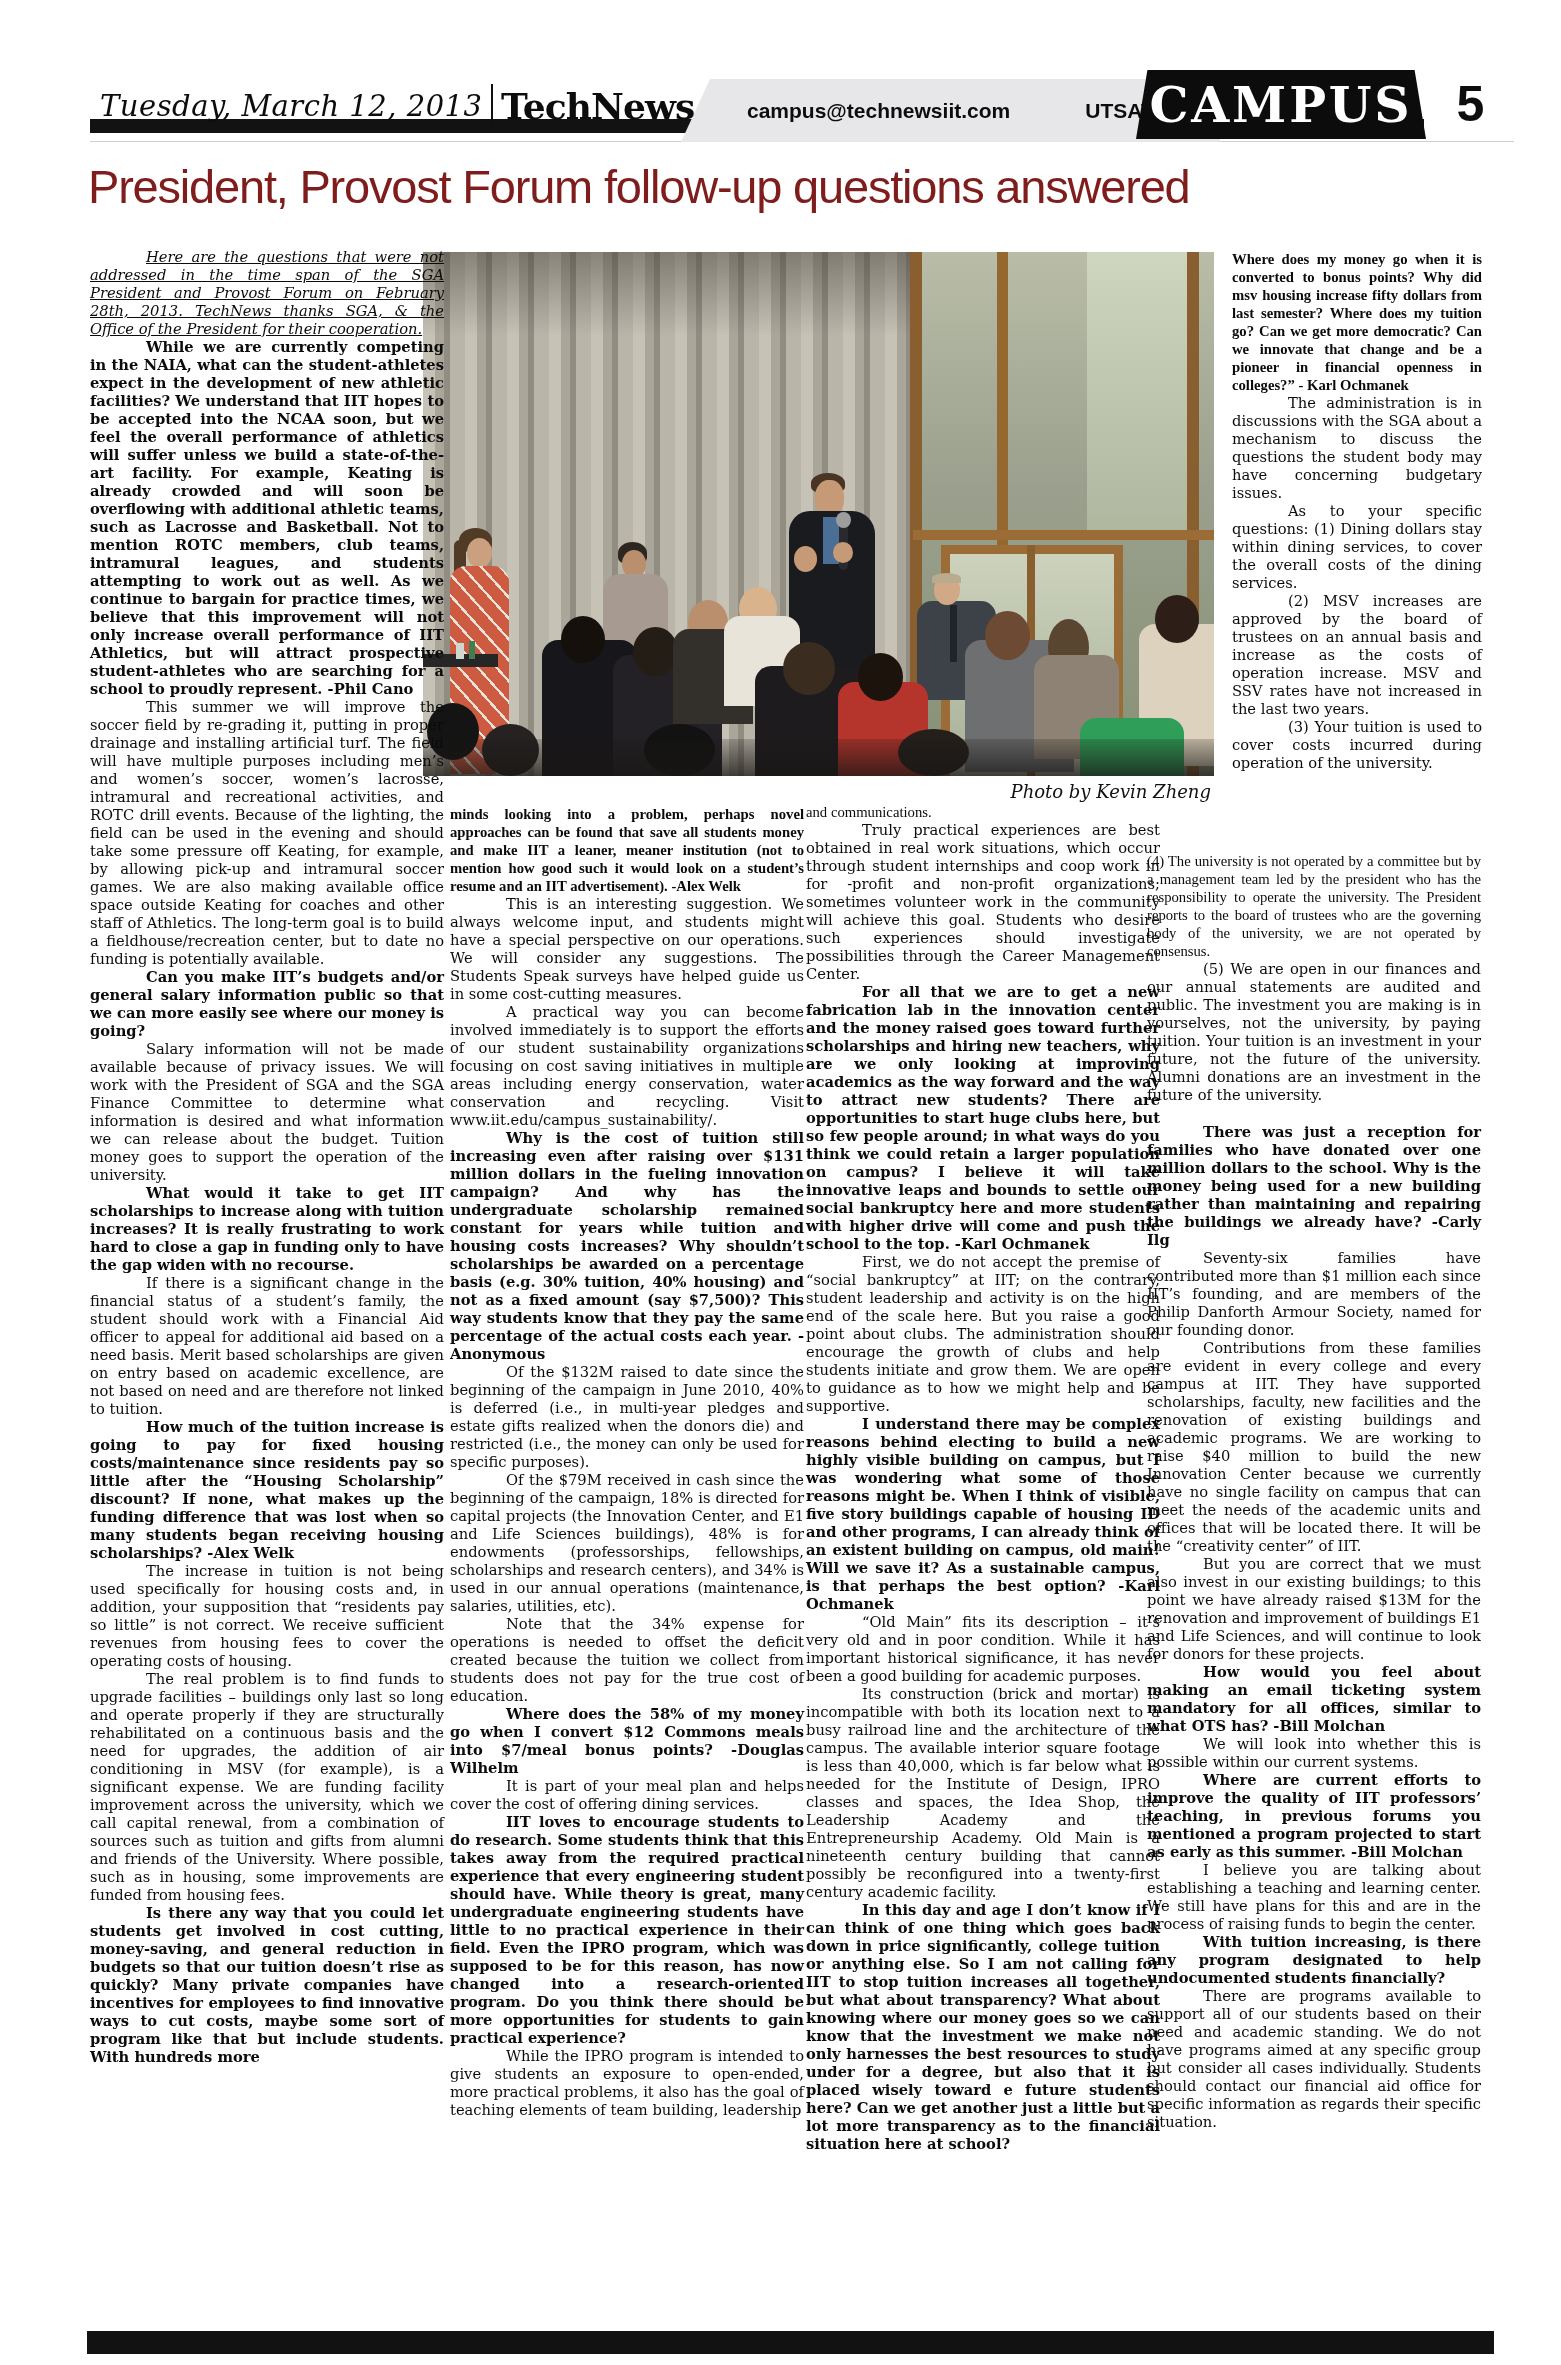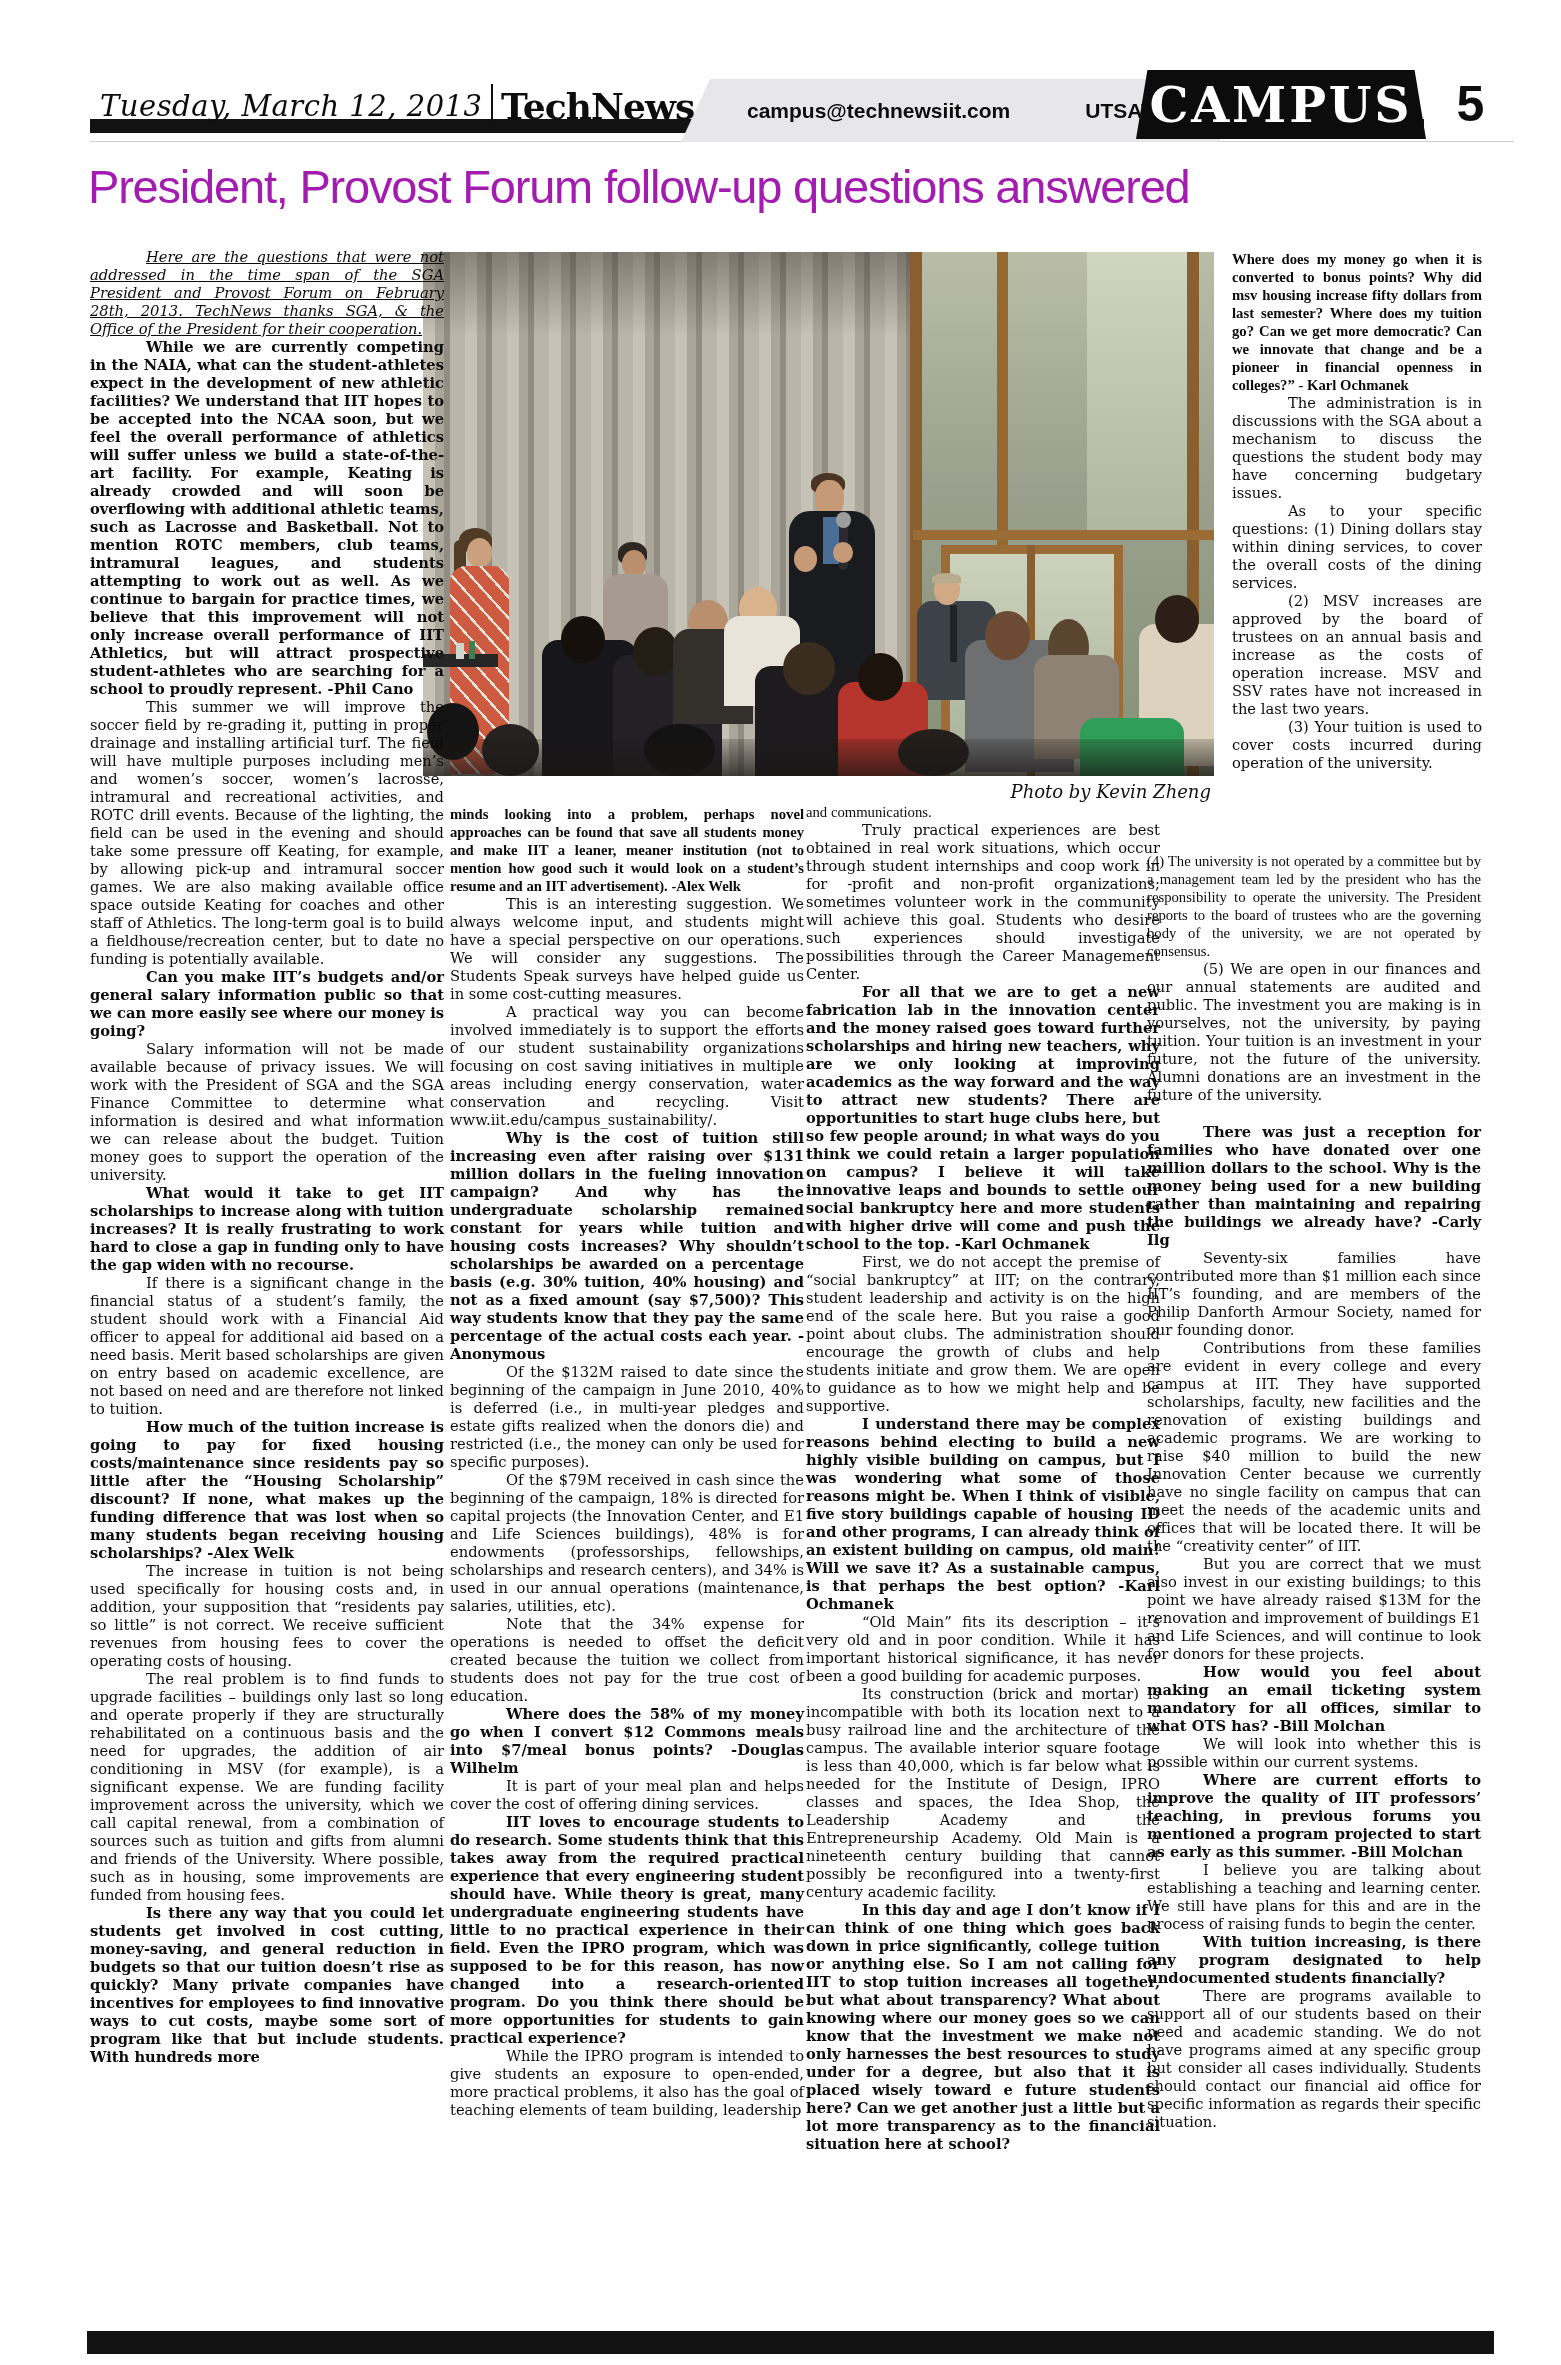--- a/index.html
+++ b/index.html
@@ -24,21 +24,21 @@
     position:absolute;left:1136px;top:70px;width:290px;height:69px;background:#0c0c0c;
     clip-path:polygon(11.4px 0,calc(100% - 11.4px) 0,100% 100%,0 100%);
     display:flex;align-items:center;justify-content:center;z-index:4;
   }
   .campus-box span{color:#ffffff;font-weight:bold;font-size:49px;letter-spacing:2.8px;}
   .page-number{position:absolute;left:1442px;top:75px;width:57px;text-align:center;
     font-family:"Liberation Sans",sans-serif;font-weight:bold;font-size:50px;z-index:4;}
   .headline{
     position:absolute;left:88px;top:159px;width:1393px;
     font-family:"Liberation Sans",sans-serif;font-weight:400;font-size:47px;
-    letter-spacing:-1.2px;color:#a21caf;white-space:nowrap;
+    letter-spacing:-1.2px;color:#7f1d1d;white-space:nowrap;
   }
   
   .photo{position:absolute;left:423px;top:252px;width:791px;height:524px;overflow:hidden;background:#b3afa3;}
   .photo div{position:absolute;}
   .ph-curtain{inset:0;background:repeating-linear-gradient(90deg,#c6c2b6 0 12.3px,#aaa69a 12.3px 21px,#918d82 21px 27.4px,#b9b5a9 27.4px 42px);}
   .ph-shade{left:0;top:0;width:100%;height:16%;background:linear-gradient(180deg,rgba(60,55,48,.45),rgba(60,55,48,0));}
   .ph-glass{left:62%;top:0;width:38%;height:100%;background:linear-gradient(180deg,#b9bda8,#9aa08d 45%,#879076);}
   .ph-pane{left:84%;top:0;width:13%;height:55%;background:linear-gradient(180deg,#cfd6c0,#aeb69e);}
   .ph-post1{left:61.6%;top:0;width:11.4px;height:100%;background:#8a5f2f;}
   .ph-post2{left:72.6%;top:0;width:10.4px;height:100%;background:#94682f;}

